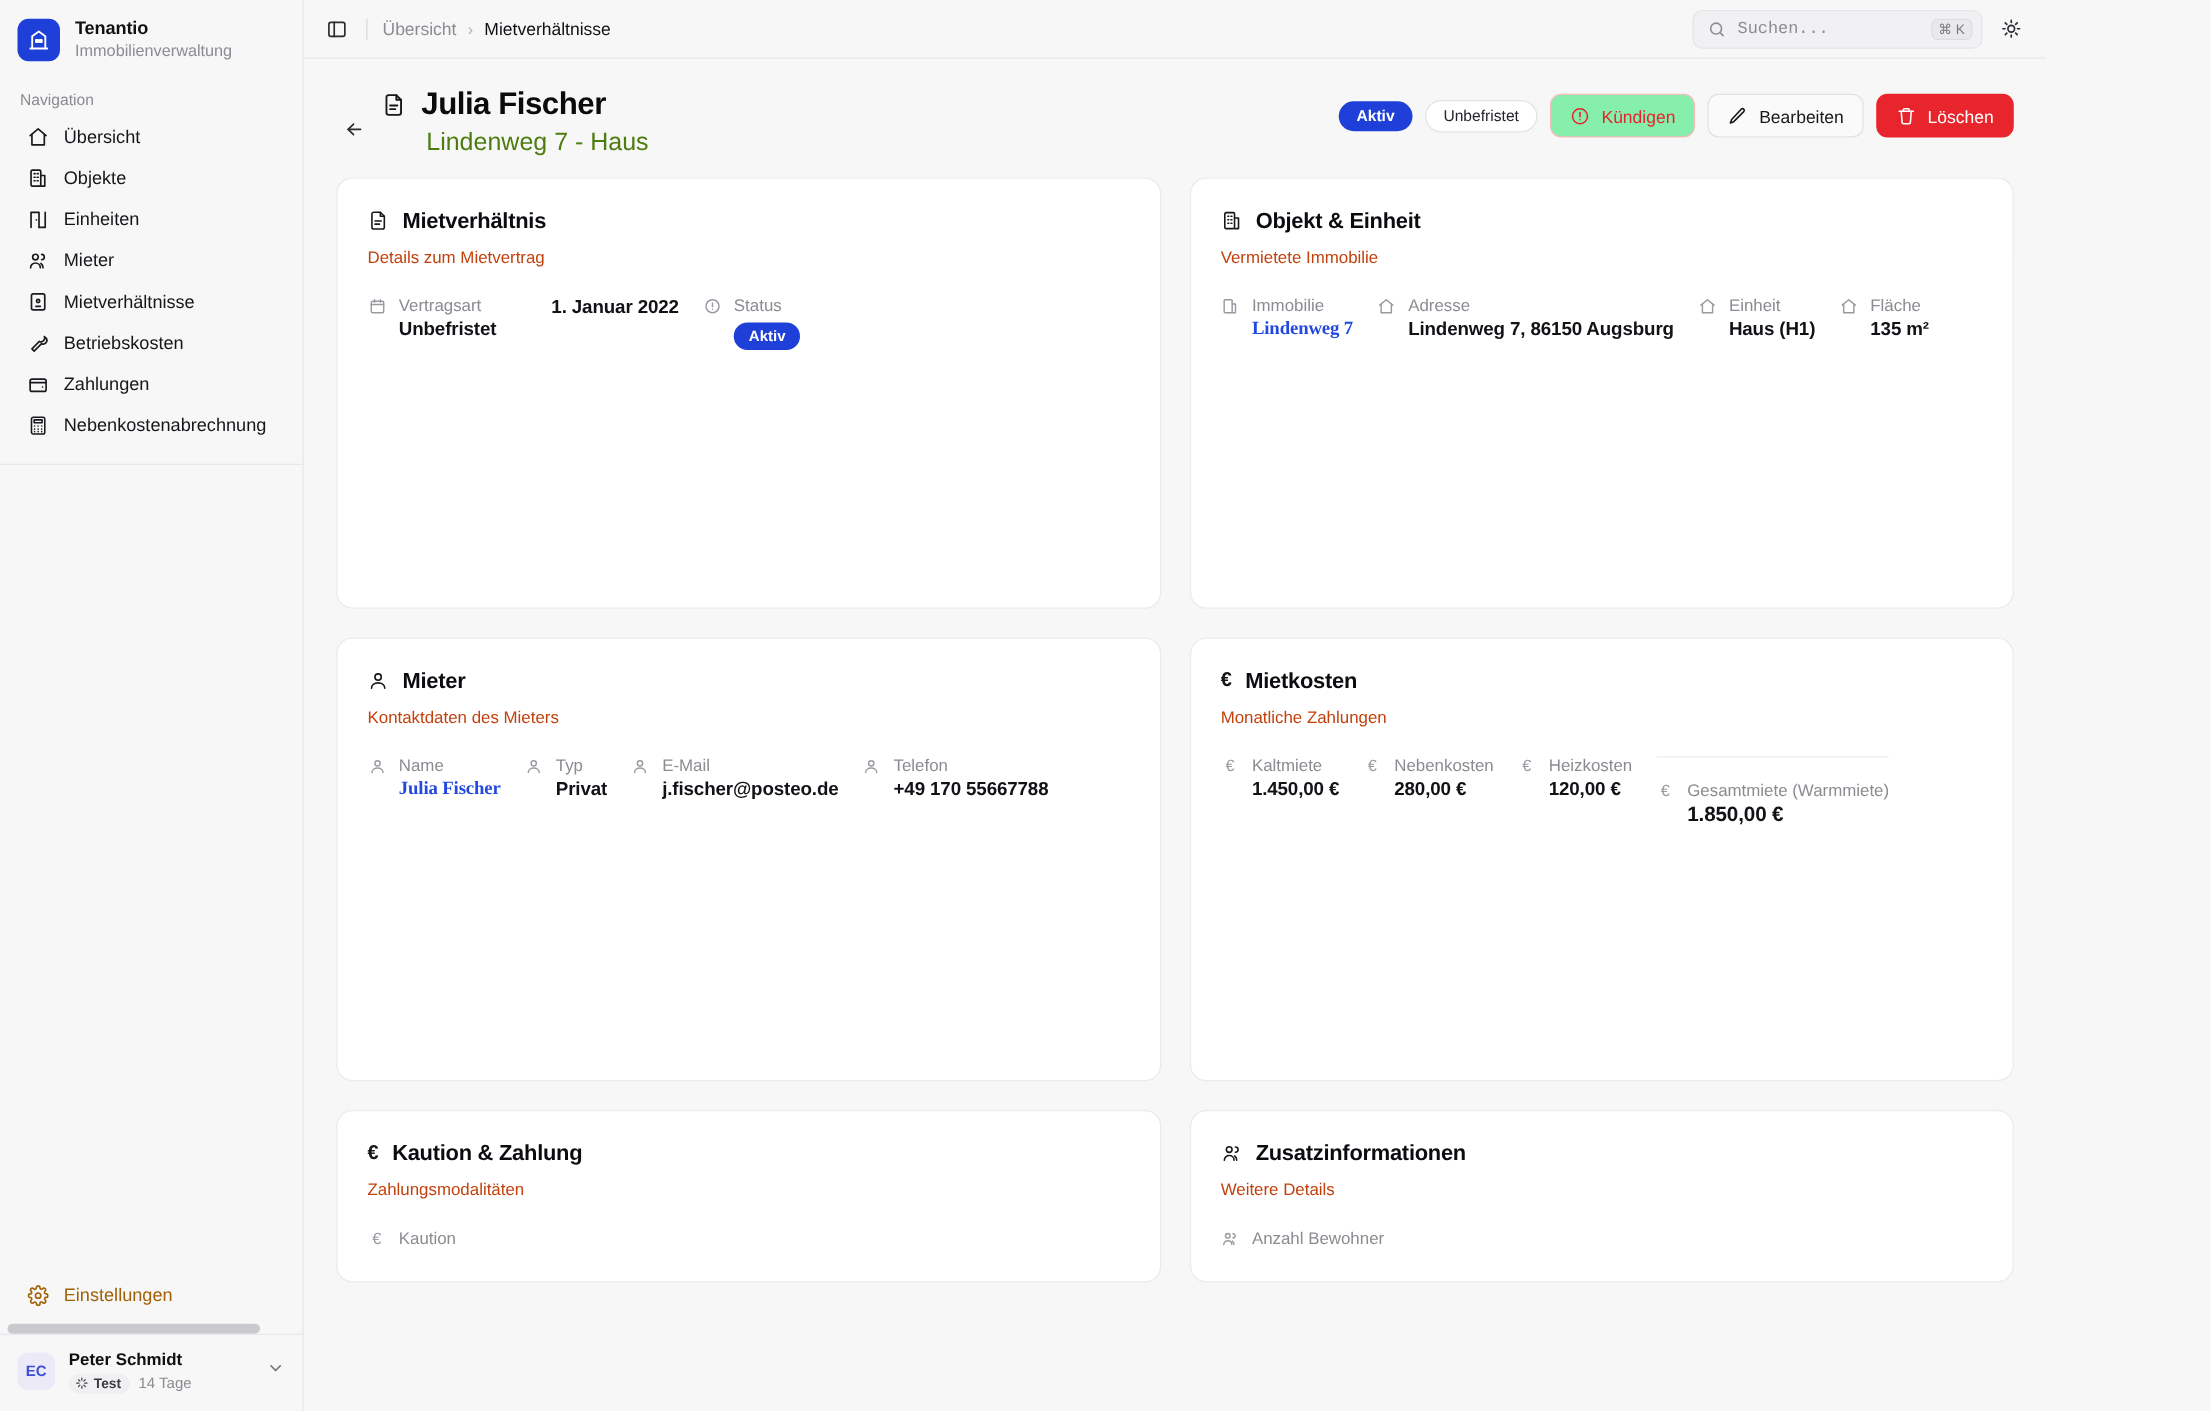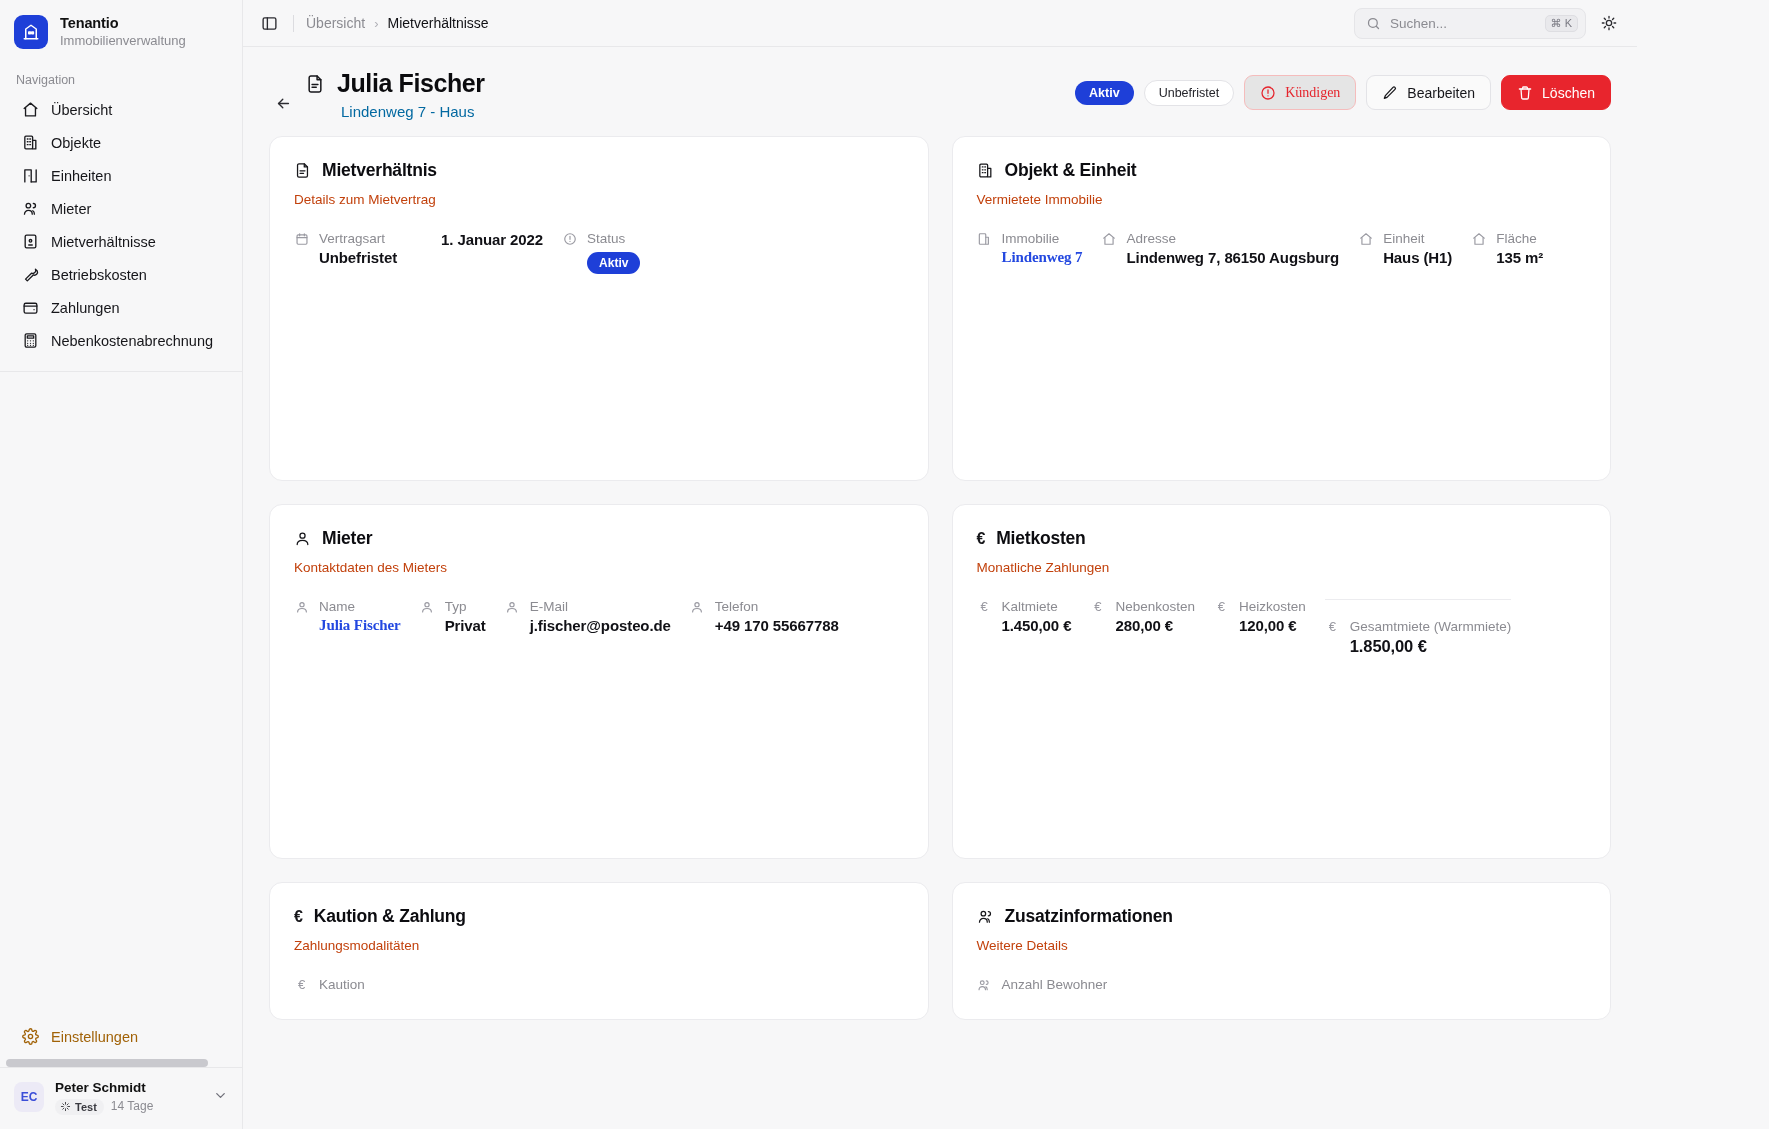--- a/index.html
+++ b/index.html
@@ -96,58 +96,58 @@
   .crumb-muted { color: #8b8b91; cursor: pointer; }
   .crumb-sep { color: #b0b0b6; font-size: 13px; }
   .crumb-active { color: #101014; }
   .topbar-right { margin-left: auto; display: flex; align-items: center; gap: 9px; }
   .search-box {
     width: 232px; height: 31px; border-radius: 8px;
     background: #f1f1f3; border: 1px solid #e5e5e8;
     display: flex; align-items: center; gap: 9px; padding: 0 7px 0 11px;
     cursor: text;
   }
-  .search-ph { font-size: 13.5px; color: #8b8b91; flex: 1 1 auto; }
+  .search-ph { font-size: 13.5px; color: #8b8b91; flex: 1 1 auto; font-family: Liberation Mono, monospace; }
   .kbd {
     font-size: 11px; color: #7a7a83; background: #e9e9ec;
     border: 1px solid #dedee2; border-radius: 5px; padding: 1px 5px;
   }
 
   
   .page-head {
     display: flex; align-items: flex-start; gap: 0;
     padding: 22px 26px 16px 26px;
   }
   .back-btn {
     width: 28px; height: 28px; border-radius: 7px; border: none; background: transparent;
     display: flex; align-items: center; justify-content: center;
     color: #2b2b30; cursor: pointer; margin-top: 20px; margin-right: 8px;
   }
   .title-wrap { display: flex; flex-direction: column; gap: 5px; }
   .title-line { display: flex; align-items: center; gap: 12px; }
   .doc-icon { color: #17171b; display: flex; align-items: center; }
   .page-title { font-size: 25px; font-weight: 700; letter-spacing: -0.4px; color: #0b0b0e; }
-  .page-sub { font-size: 15px; color: #0369a1; padding-left: 36px; }
+  .page-sub { font-size: 20px; color: #4d7c0f; padding-left: 36px; }
 
   .head-actions { margin-left: auto; display: flex; align-items: center; gap: 10px; padding-top: 6px; }
   .badge-aktiv {
     background: #1e3fd8; color: #fff; font-size: 12.5px; font-weight: 600;
     border-radius: 999px; padding: 5px 14px;
   }
   .badge-outline {
     background: #fff; color: #24242a; font-size: 12.5px;
     border: 1px solid #e3e3e7; border-radius: 999px; padding: 5px 14px;
   }
   .btn {
     display: inline-flex; align-items: center; gap: 9px;
     height: 35px; padding: 0 15px; border-radius: 9px;
     font-size: 14px; cursor: pointer; border: 1px solid transparent;
     background: #fff; white-space: nowrap;
   }
-  .btn-danger-outline { border-color: #f5bcbc; color: #e5252d; background: #e5e5e5; font-family: Liberation Serif, serif; }
+  .btn-danger-outline { border-color: #f5bcbc; color: #e5252d; background: #86efac; }
   .btn-neutral { border-color: #e3e3e7; color: #17171b; background: #fafafa; }
   .btn-danger { background: #e8252d; color: #fff; border-color: #e8252d; }
 
   
   .grid {
     display: grid; grid-template-columns: 1fr 1fr; gap: 23px;
     padding: 0 26px 26px 26px;
     overflow: hidden;
   }
   .card {

